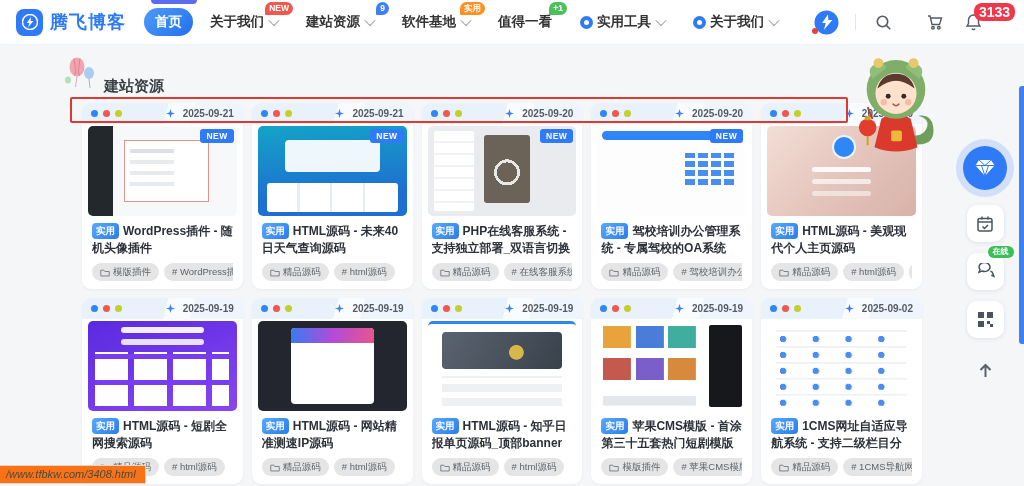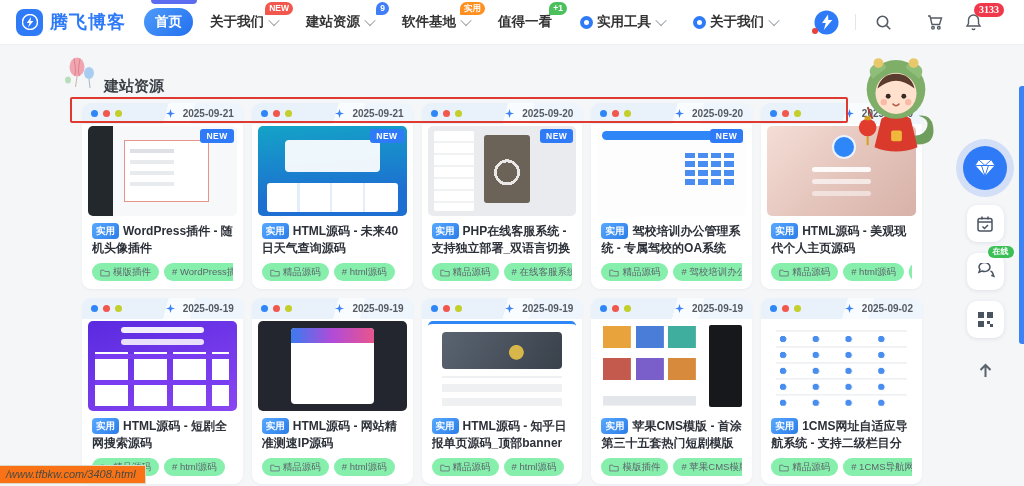--- a/index.html
+++ b/index.html
@@ -25,21 +25,21 @@
   .nav-item.active { background:linear-gradient(135deg,#4d9bfa,#2370ef); color:#fff; }
   .nav-badge { position:absolute; top:-6px; right:-4px; color:#fff; font-size:8.5px; font-weight:bold; line-height:1; padding:2px 4px; border-radius:7px 7px 7px 1px; white-space:nowrap; }
   .nav-pre-icon { width:13px; height:13px; border-radius:50%; background:#2f7bf7; display:inline-flex; align-items:center; justify-content:center; margin-right:1px; }
   .nav-pre-icon i { width:5px; height:5px; border-radius:50%; background:#fff; }
   .chev { width:8px; height:8px; border-right:1.6px solid #9aa1ab; border-bottom:1.6px solid #9aa1ab; transform:rotate(45deg) translate(-1px,-1px); margin-left:3px; }
   .nav-right { margin-left:auto; margin-right:40px; display:flex; align-items:center; gap:16px; }
   .nav-logo-mini { position:relative; width:25px; height:25px; }
   .nav-logo-mini .dot { position:absolute; left:-2px; bottom:1px; width:6px; height:6px; border-radius:50%; background:#e84040; }
   .nav-divider { width:1px; height:16px; background:#e4e6ea; }
   .icon-btn { position:relative; width:22px; height:22px; display:flex; align-items:center; justify-content:center; cursor:pointer; }
-  .notif-badge { position:absolute; top:-8px; left:12px; background:#f0384a; color:#fff; font-size:10px; font-weight:bold; padding:2px 5px; border-radius:8px; line-height:1;font-family:Liberation Serif, serif; }
+  .notif-badge { position:absolute; top:-8px; left:12px; background:#f0384a; color:#fff; font-size:14px; font-weight:bold; padding:2px 5px; border-radius:8px; line-height:1; }
   
   .section-head { position:absolute; left:62px; top:56px; display:flex; align-items:flex-end; gap:6px; z-index:5; }
   .section-title { font-size:15px; font-weight:bold; color:#3a3f46; padding-bottom:2px; }
   
   .grid {
     position:absolute; left:82px; top:103px; width:840px;
     display:grid; grid-template-columns:repeat(5,1fr); gap:9px;
     z-index:10;
   }
   .card { height:186px; background:#fff; border-radius:9px; overflow:hidden; box-shadow:0 1px 3px rgba(30,50,90,.05); cursor:pointer; }
@@ -52,21 +52,21 @@
   .dots i:nth-child(1){ background:#2f86f6; }
   .dots i:nth-child(2){ background:#f2574d; }
   .dots i:nth-child(3){ background:#c3cf2a; }
   .card-date { display:flex; align-items:center; gap:8px; font-size:10px; color:#555b63; font-weight:bold; }
   .thumb { position:relative; height:90px; margin:2px 6px 0; border-radius:5px; overflow:hidden; background:#f2f3f5; }
   .new-badge { position:absolute; top:3px; right:3px; z-index:3; background:#2f7bf7; color:#fff; font-size:8.5px; font-weight:bold; padding:2px 6px; border-radius:3px; letter-spacing:.5px; }
   .card-body { padding:7px 10px 0; }
   .card-title { font-size:12px; font-weight:bold; color:#2c3038; line-height:1.45; height:35px; overflow:hidden; }
   .useful-badge { display:inline-block; background:linear-gradient(135deg,#58a9ff,#2b7de9); color:#fff; font-size:9.5px; padding:1px 4px; border-radius:4px; margin-right:4px; vertical-align:1px; }
   .card-tags { display:flex; gap:5px; margin-top:5px; overflow:hidden; height:19px; }
-  .tag { display:inline-flex; align-items:center; gap:3px; background:#86efac; color:#5d646c; font-size:9.5px; padding:0 8px; height:18px; border-radius:10px; white-space:nowrap; }
+  .tag { display:inline-flex; align-items:center; gap:3px; background:#e5e5e5; color:#5d646c; font-size:9.5px; padding:0 8px; height:18px; border-radius:10px; white-space:nowrap; }
   
   .t-wp{background:linear-gradient(90deg,#23282d 0 17%,#f7f8f9 17%);}
   .t-wp::before{content:"";position:absolute;left:24%;top:16%;width:56%;height:66%;background:#fff;border:1px solid #e4948d;}
   .t-wp::after{content:"";position:absolute;left:28%;top:26%;width:30%;height:4px;background:#dde1e5;box-shadow:0 11px 0 #e8ebee,0 22px 0 #e8ebee,0 33px 0 #e8ebee;}
   .t-weather{background:linear-gradient(175deg,#14a3c7,#1d6fd1 75%);}
   .t-weather::before{content:"";position:absolute;left:18%;top:15%;width:64%;height:36%;background:rgba(255,255,255,.93);border-radius:4px;}
   .t-weather::after{content:"";position:absolute;left:6%;bottom:5%;width:88%;height:32%;border-radius:3px;background:linear-gradient(90deg,#fff 0 23%,#e4eefa 23% 25%,#fff 25% 48%,#e4eefa 48% 50%,#fff 50% 73%,#e4eefa 73% 75%,#fff 75%);}
   .t-chat{background:#e9ebef;}
   .t-chat::before{content:"";position:absolute;left:4%;top:6%;width:27%;height:88%;background:repeating-linear-gradient(180deg,#fff 0 10px,#f0f1f3 10px 12px);border-radius:2px;}
   .t-chat::after{content:"";position:absolute;left:38%;top:10%;width:31%;height:76%;border-radius:3px;background:radial-gradient(circle at 50% 55%,transparent 0 10px,rgba(255,255,255,.85) 10px 13px,transparent 13px),#6b6258;}

